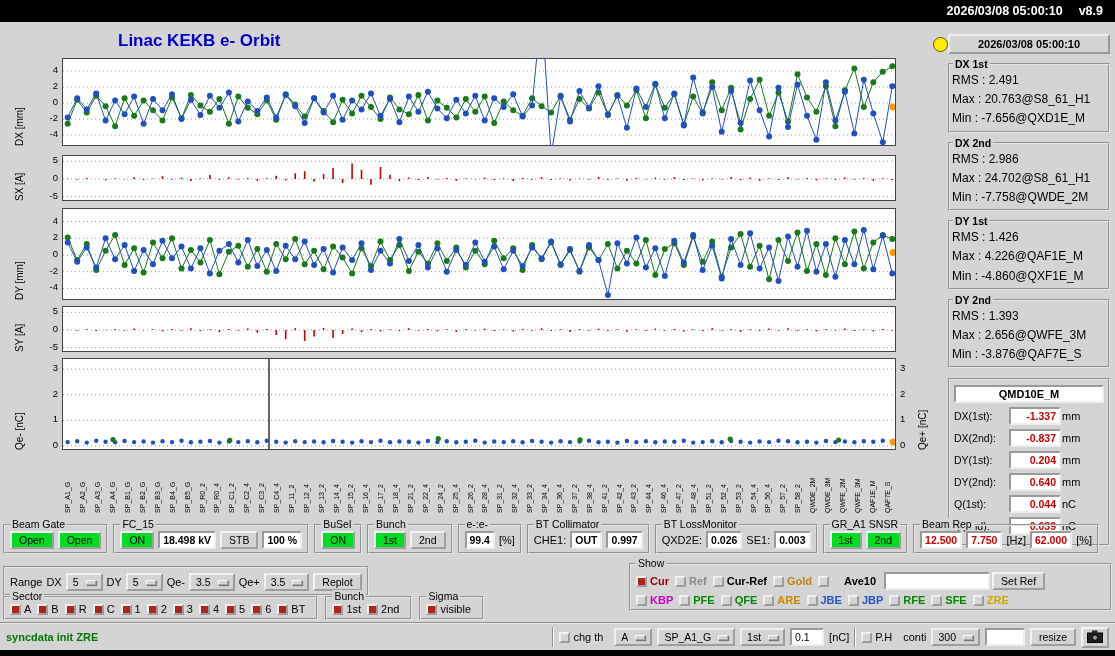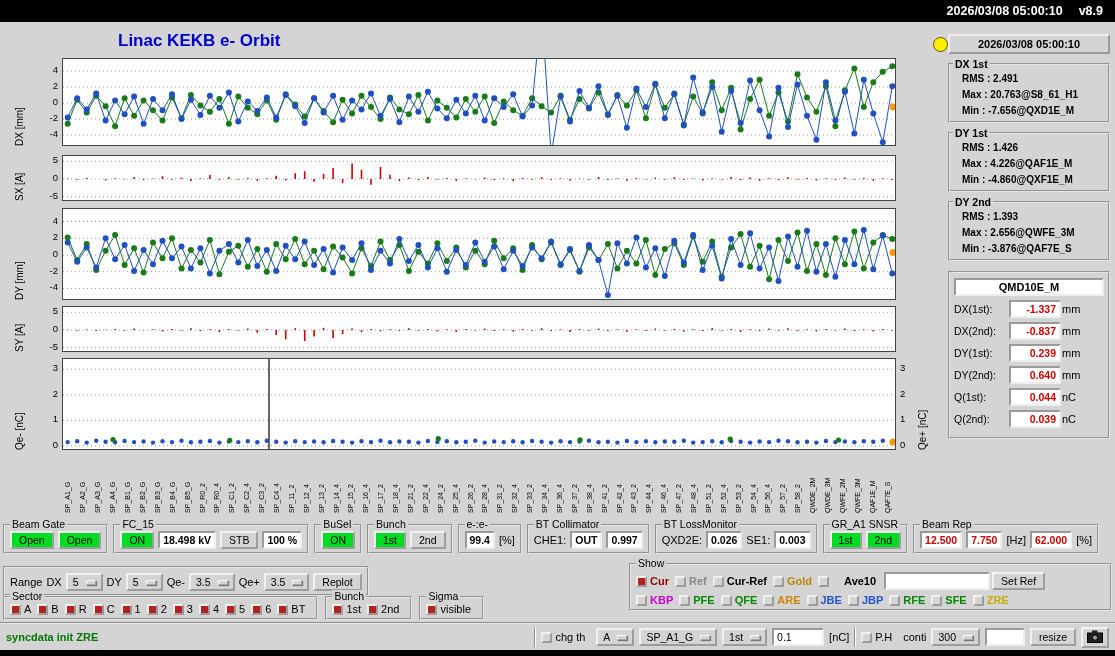--- a/index.html
+++ b/index.html
@@ -13,23 +13,23 @@
 .ylab-r{position:absolute;left:917px;top:0;height:100%;writing-mode:vertical-rl;transform:rotate(180deg);display:flex;align-items:center;font-size:10px;}
 .ticks{position:absolute;left:34px;width:26px;top:0;height:100%;}
 .tick{position:absolute;right:2px;font-size:9.5px;}
 .ticks-r{position:absolute;left:899px;width:18px;top:0;height:100%;}
 .tickr{position:absolute;left:1px;font-size:9.5px;}
 #xlabels{position:absolute;top:452px;left:62px;width:836px;height:62px;overflow:hidden;}
 #xlabels span{position:absolute;top:1px;height:60px;writing-mode:vertical-rl;transform:rotate(180deg);font-size:7px;}
 .lamp{position:absolute;left:933px;top:37px;width:15px;height:15px;border-radius:50%;background:#ffee00;border:1px solid #665500;}
 .right-panel{position:absolute;left:948px;top:34px;width:162px;}
 .ts-box{border:2px outset #eee;background:#d4d4d4;font-weight:bold;text-align:center;padding:2px 1px;font-size:11px;white-space:nowrap;}
-.stat-box{border:2px groove #e6e6e6;margin-top:9px;padding:6px 12px 2px;position:relative;}
+.stat-box{border:2px groove #e6e6e6;margin-top:9px;padding:6px 2px 2px;position:relative;}
 .stat-title{position:absolute;top:-7px;left:3px;background:#d4d4d4;padding:0 2px;font-weight:bold;font-size:10.5px;}
-.stat-line{font-size:10px;font-weight:bold;line-height:1.6;white-space:nowrap;}
+.stat-line{font-size:12px;font-weight:normal;line-height:1.6;white-space:nowrap;}
 .mon-panel{border:2px groove #e6e6e6;margin-top:10px;padding:5px 4px;}
 .mon-title{border:2px inset #eee;background:#fff;text-align:center;font-weight:bold;padding:1px;margin-bottom:4px;font-size:11px;}
 .mon-row{display:flex;align-items:center;gap:1px;margin:4px 0;}
 .mon-label{width:54px;font-size:10.5px;}
 .mon-val{width:52px;text-align:right;}
 .val{border:2px inset #eee;background:#fff;padding:1px 3px;font-size:10.5px;font-weight:bold;white-space:nowrap;display:inline-block;}
 .val.red{color:#cc0000;}
 .btn{border:2px outset #f2f2f2;background:#d4d4d4;padding:1px 7px;font-size:10.5px;font-family:inherit;white-space:nowrap;}
 .btn.green{background:#00dd22;}
 .lf{border:2px groove #e6e6e6;position:relative;padding:5px 5px 3px;display:flex;gap:4px;align-items:center;}
@@ -837,20 +837,26 @@
 <div class="lamp" style="background: rgb(255, 238, 0);"></div>
 <div class="right-panel">
   <div class="ts-box">2026/03/08 05:00:10</div>
   <div class="stat-box">
     <span class="stat-title">DX 1st</span>
     <div class="stat-line">RMS : 2.491</div>
     <div class="stat-line">Max : 20.763@S8_61_H1</div>
     <div class="stat-line">Min : -7.656@QXD1E_M</div>
   </div>
   <div class="stat-box">
+    <span class="stat-title">DX 2nd</span>
+    <div class="stat-line">RMS : 2.986</div>
+    <div class="stat-line">Max : 24.702@S8_61_H1</div>
+    <div class="stat-line">Min : -7.758@QWDE_2M</div>
+  </div>
+  <div class="stat-box">
     <span class="stat-title">DY 1st</span>
     <div class="stat-line">RMS : 1.426</div>
     <div class="stat-line">Max : 4.226@QAF1E_M</div>
     <div class="stat-line">Min : -4.860@QXF1E_M</div>
   </div>
   <div class="stat-box">
     <span class="stat-title">DY 2nd</span>
     <div class="stat-line">RMS : 1.393</div>
     <div class="stat-line">Max : 2.656@QWFE_3M</div>
     <div class="stat-line">Min : -3.876@QAF7E_S</div>
@@ -862,21 +868,21 @@
       <span class="val red mon-val">-1.337</span>
       <span class="mon-unit">mm</span>
     </div>
     <div class="mon-row">
       <span class="mon-label">DX(2nd):</span>
       <span class="val red mon-val">-0.837</span>
       <span class="mon-unit">mm</span>
     </div>
     <div class="mon-row">
       <span class="mon-label">DY(1st):</span>
-      <span class="val red mon-val">0.239</span>
+      <span class="val red mon-val">0.204</span>
       <span class="mon-unit">mm</span>
     </div>
     <div class="mon-row">
       <span class="mon-label">DY(2nd):</span>
       <span class="val red mon-val">0.640</span>
       <span class="mon-unit">mm</span>
     </div>
     <div class="mon-row">
       <span class="mon-label">Q(1st):</span>
       <span class="val red mon-val">0.044</span>
@@ -1128,21 +1134,21 @@
       <span class="opt-ind"></span>
     </span>
   <span class="optmenu">
       <span>SP_A1_G</span>
       <span class="opt-ind"></span>
     </span>
   <span class="optmenu">
       <span>1st</span>
       <span class="opt-ind"></span>
     </span>
-  <input class="inpt" style="width: 52px;" value="0.1">
+  <input class="inpt" style="width: 34px;" value="0.1">
   <span>[nC]</span>
   <span class="vsep"></span>
   <span class="cbitem">
       <span class="cb"></span>
       <span>P.H</span>
     </span>
   <span>conti</span>
   <span class="optmenu">
       <span>300</span>
       <span class="opt-ind"></span>

